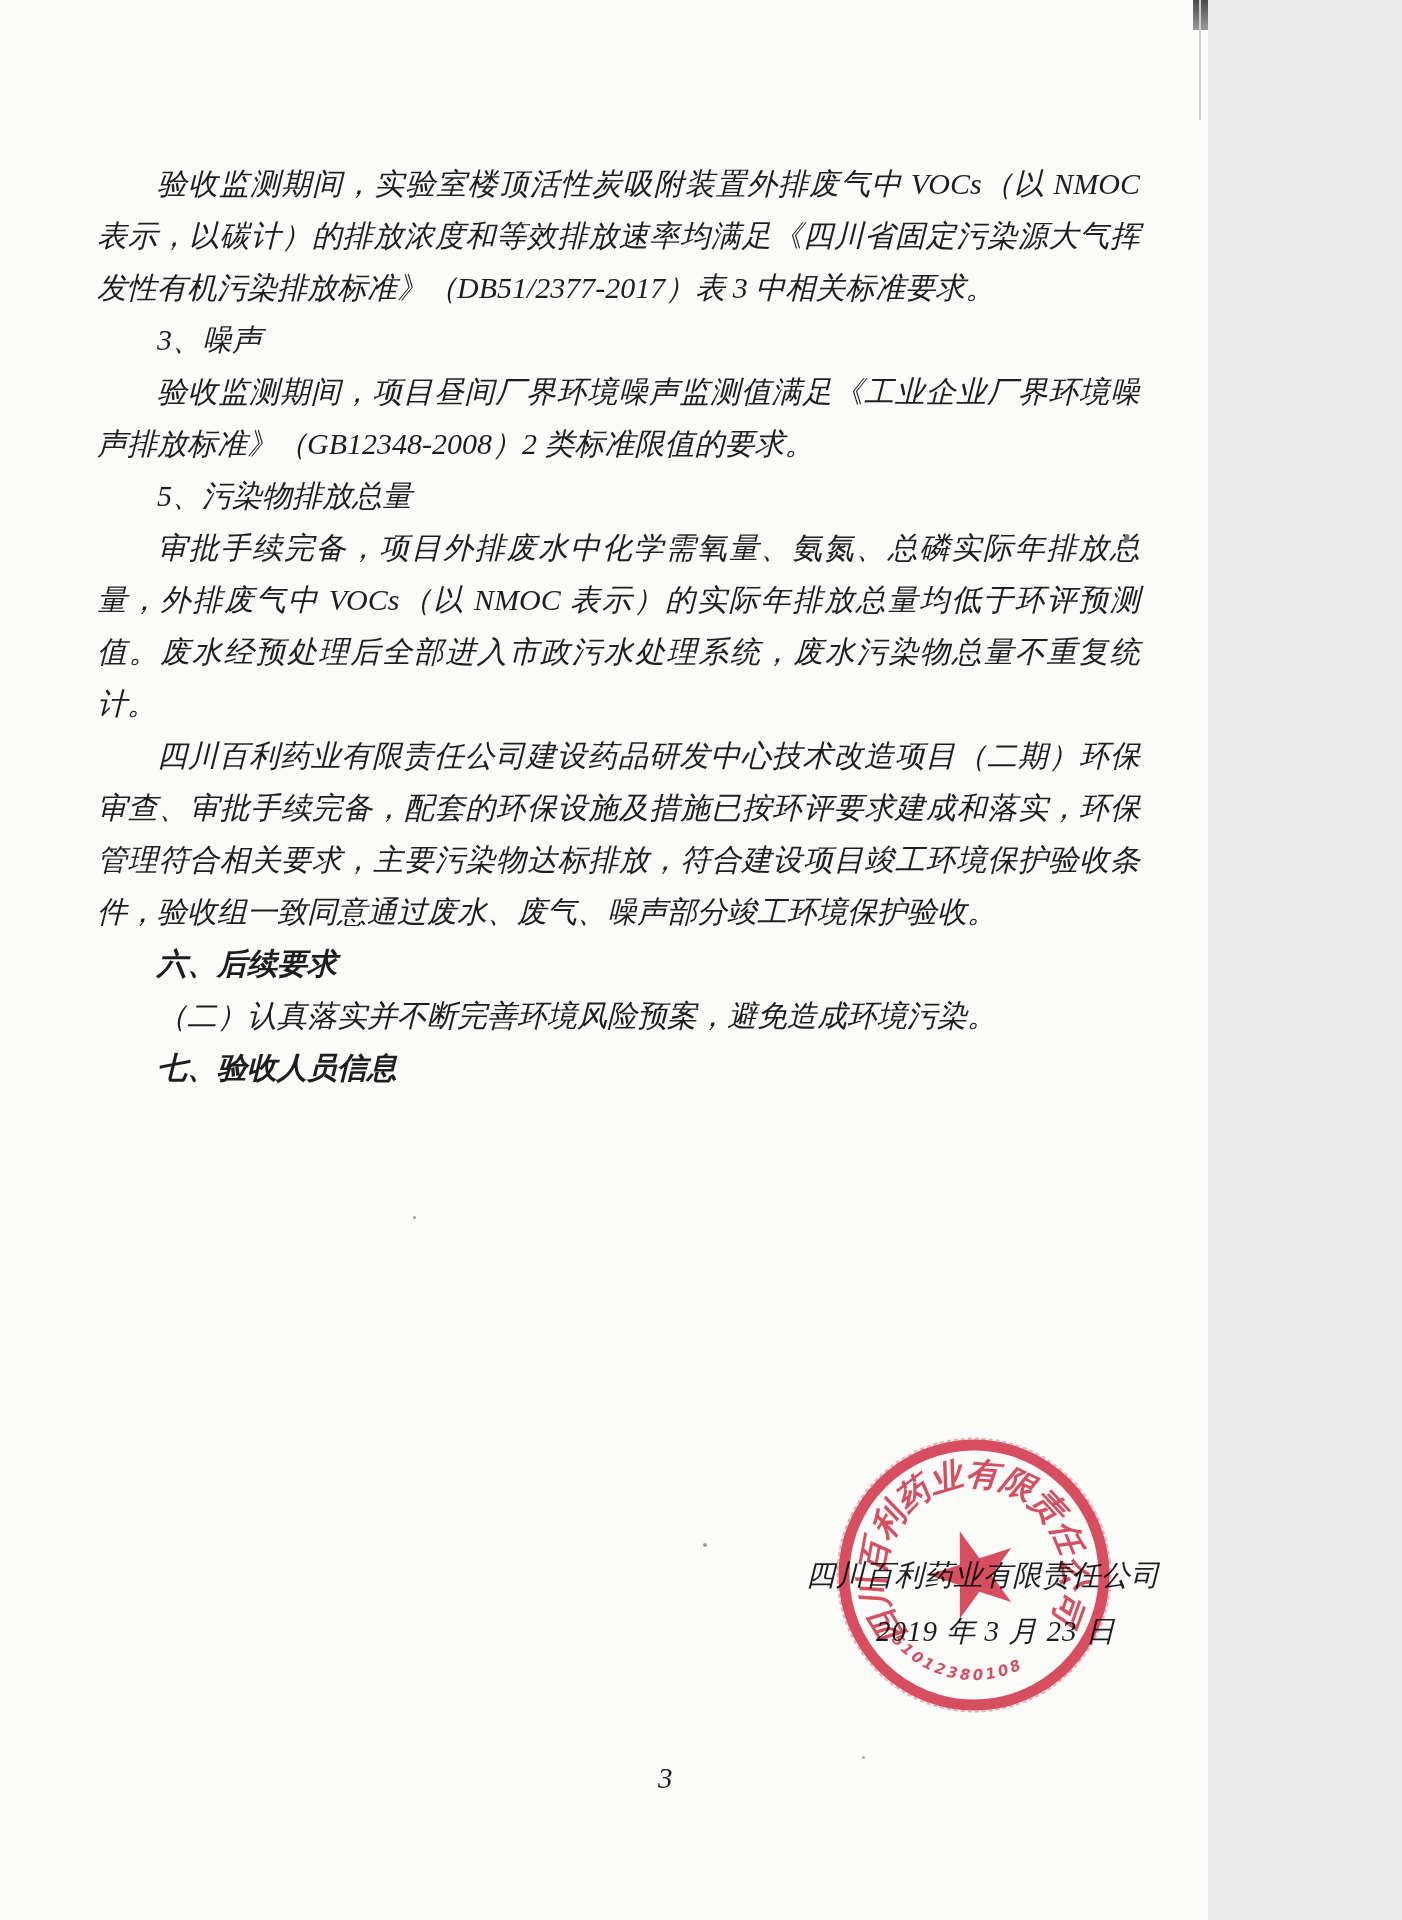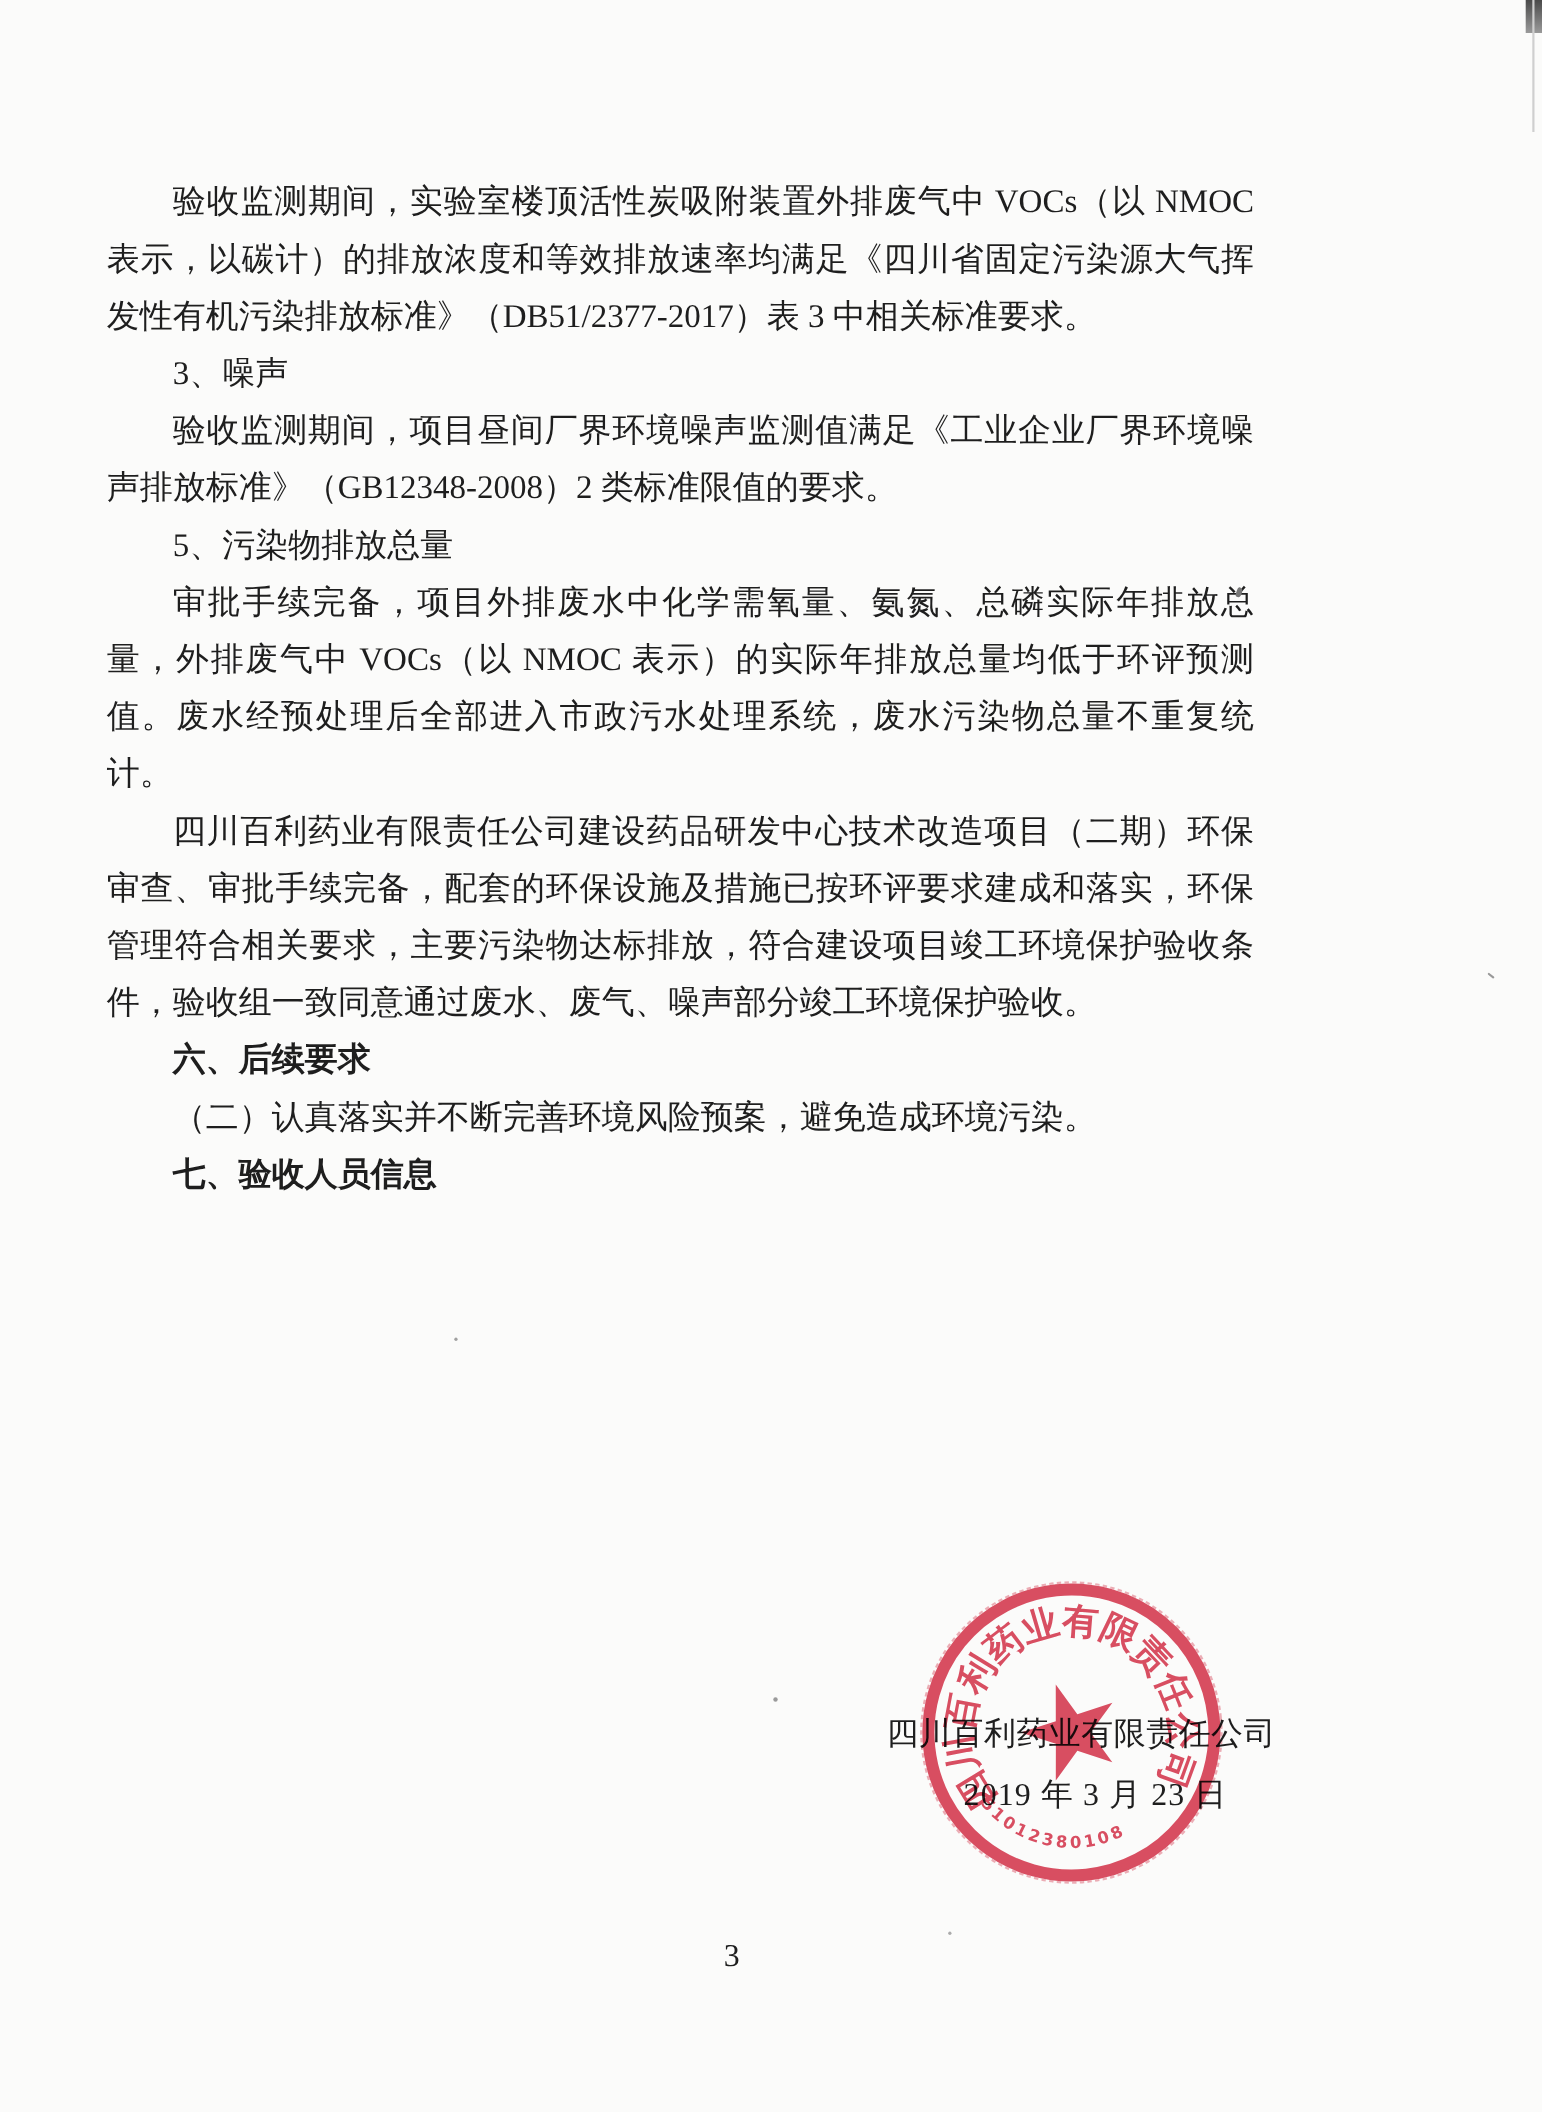--- a/index.html
+++ b/index.html
@@ -8,24 +8,25 @@
     --stamp:#d94056;
   }
   html,body{margin:0;padding:0;}
   body{
     width:1402px;height:1920px;
     background:#e9e9e9;
     font-family:"Liberation Serif","DejaVu Serif",serif;
   }
   .page{
     position:relative;
-    width:1402px;height:1920px;
+    width:1208px;height:1920px;
     background:var(--paper,#fbfbfa);
     color:var(--ink,#1e1e1e);
     overflow:hidden;
+    font-style:italic;
   }
   .text-column{
     position:absolute;
     left:97px;top:158px;width:1043px;
     font-size:30px;
     line-height:52px;
     text-align:justify;
     text-justify:inter-ideograph;
   }
   .text-column p{

